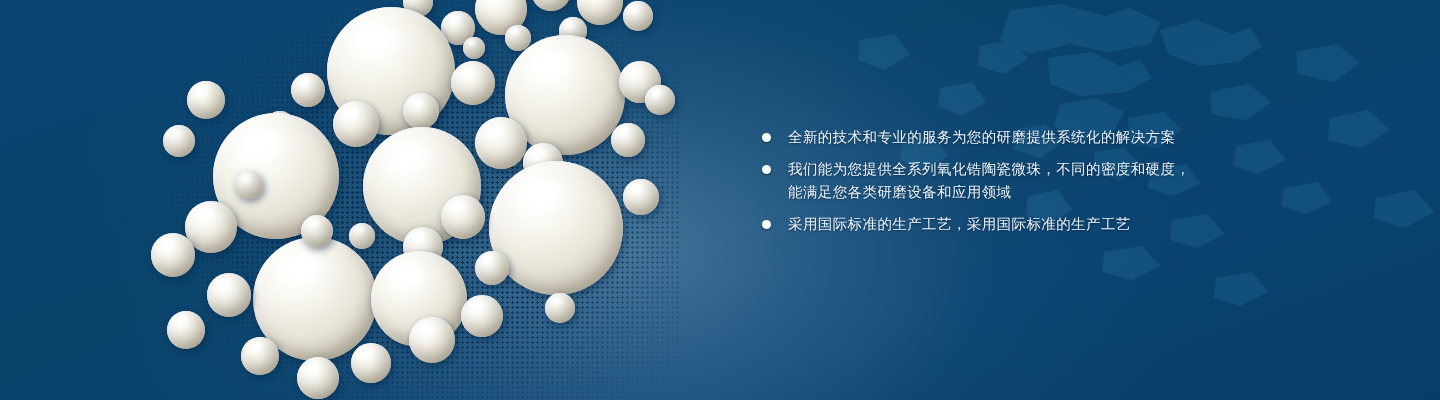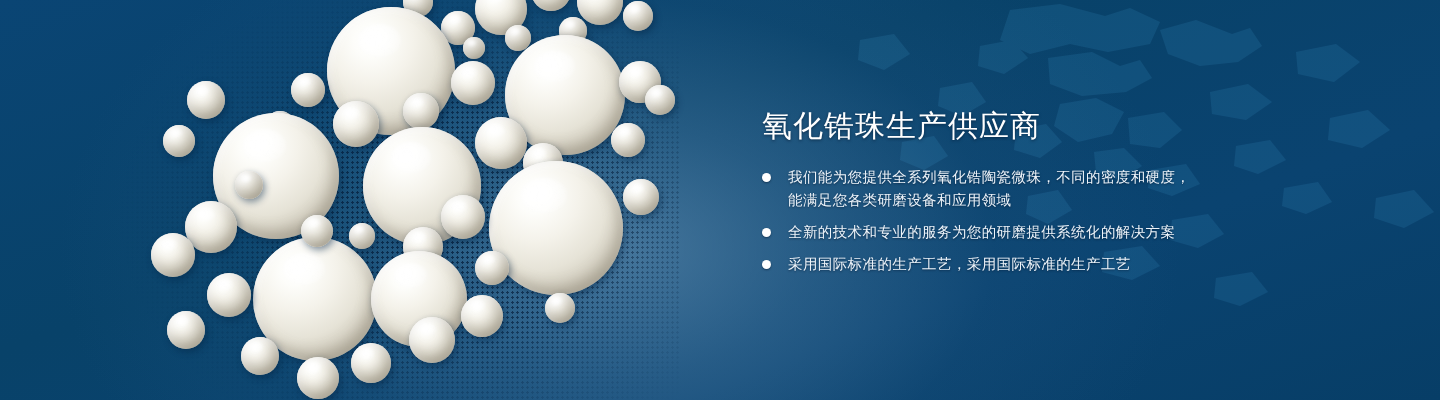--- a/index.html
+++ b/index.html
@@ -198,36 +198,35 @@
     <div class="bead" style="left:316px; top:330px; width:42px; height:42px;"></div>
     <div class="bead" style="left:330px; top:286px; width:34px; height:34px;"></div>
     <div class="bead" style="left:400px; top:328px; width:30px; height:30px;"></div>
     <div class="bead" style="left:156px; top:250px; width:32px; height:32px;"></div>
     <div class="bead" style="left:204px; top:258px; width:26px; height:26px;"></div>
     <div class="bead" style="left:90px; top:206px; width:28px; height:28px;"></div>
   </div>
 
   <div class="copy">
 
-    <div class="headline">氧化锆珠生产供应商</div>
 
     <div class="bullets">
+
+      <div class="bullet">
+        <span class="dot"></span>
+        <span>全新的技术和专业的服务为您的研磨提供系统化的解决方案</span>
+      </div>
 
       <div class="bullet">
         <span class="dot"></span>
         <span>我们能为您提供全系列氧化锆陶瓷微珠，不同的密度和硬度，</span>
         <span class="line2">能满足您各类研磨设备和应用领域</span>
       </div>
 
       <div class="bullet">
         <span class="dot"></span>
-        <span>全新的技术和专业的服务为您的研磨提供系统化的解决方案</span>
-      </div>
-
-      <div class="bullet">
-        <span class="dot"></span>
         <span>采用国际标准的生产工艺，采用国际标准的生产工艺</span>
       </div>
 
     </div>
   </div>
 
 </div>
 
 </body></html>

